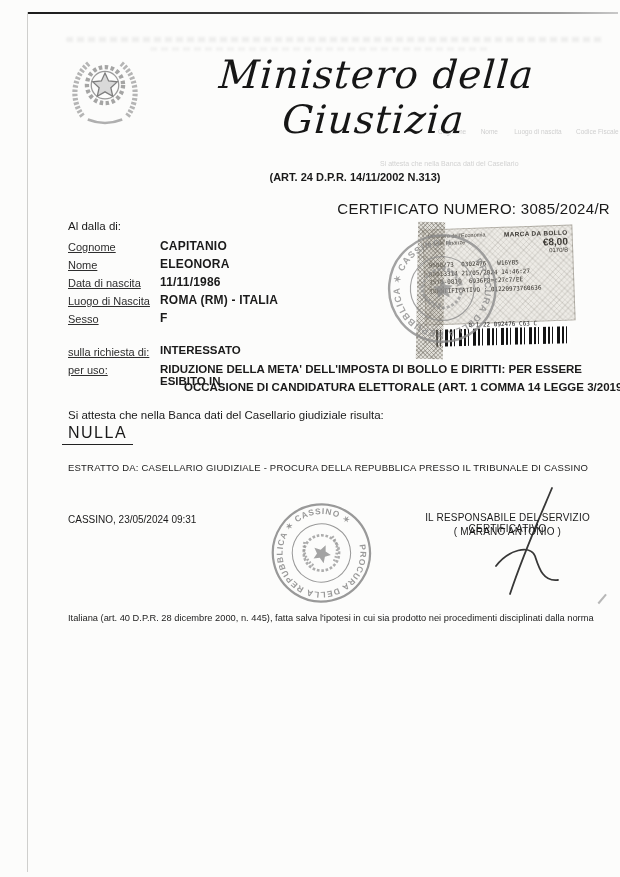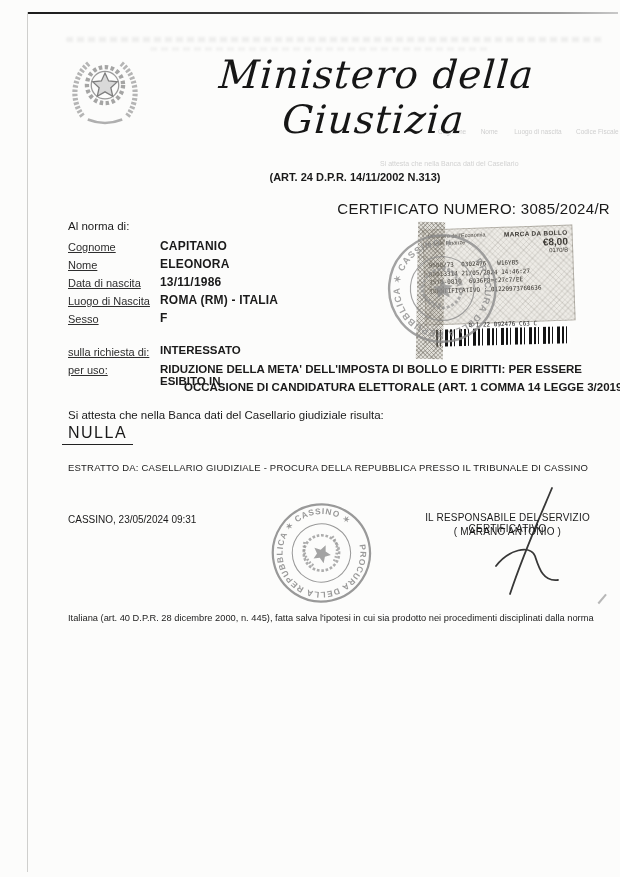--- a/index.html
+++ b/index.html
@@ -77,28 +77,28 @@
         <path d="M30,78 q20,8 40,0" stroke-width="3" opacity=".7"></path>
       </g>
       <polygon points="50,24 54.2,33.2 64.2,34.2 56.8,41 59,51 50,45.8 41,51 43.2,41 35.8,34.2 45.8,33.2" fill="#d9d9d9" stroke="#7e7e7e" stroke-width="1.5"></polygon>
     </svg>
   </div>
 
   <div class="abs script-title" style="left:135px;top:52px;width:480px;">Ministero della Giustizia</div>
   <div class="abs h-sub3" style="left:90px;top:171px;width:530px;">(ART. 24 D.P.R. 14/11/2002 N.313)</div>
   <div class="abs cert-num" style="left:330px;top:200px;width:280px;">CERTIFICATO NUMERO: 3085/2024/R</div>
 
-  <div class="abs body-txt" style="left:68px;top:220px;">Al norma di:</div>
+  <div class="abs body-txt" style="left:68px;top:220px;">Al dalla di:</div>
 
   <div class="abs lbl" style="left:68px;top:241px;">Cognome</div>
   <div class="abs val" style="left:160px;top:239px;">CAPITANIO</div>
   <div class="abs lbl" style="left:68px;top:259px;">Nome</div>
   <div class="abs val" style="left:160px;top:257px;">ELEONORA</div>
   <div class="abs lbl" style="left:68px;top:277px;">Data di nascita</div>
-  <div class="abs val" style="left:160px;top:275px;">13/11/1986</div>
+  <div class="abs val" style="left:160px;top:275px;">11/11/1986</div>
   <div class="abs lbl" style="left:68px;top:295px;">Luogo di Nascita</div>
   <div class="abs val" style="left:160px;top:293px;">ROMA (RM) - ITALIA</div>
   <div class="abs lbl" style="left:68px;top:313px;">Sesso</div>
   <div class="abs val" style="left:160px;top:311px;">F</div>
 
   <div class="abs marca" style="left:424px;top:227px;">
     <div style="display:flex;justify-content:space-between;">
       <div class="issuer">
         <div>Ministero dell'Economia</div>
         <div>e delle Finanze</div>

